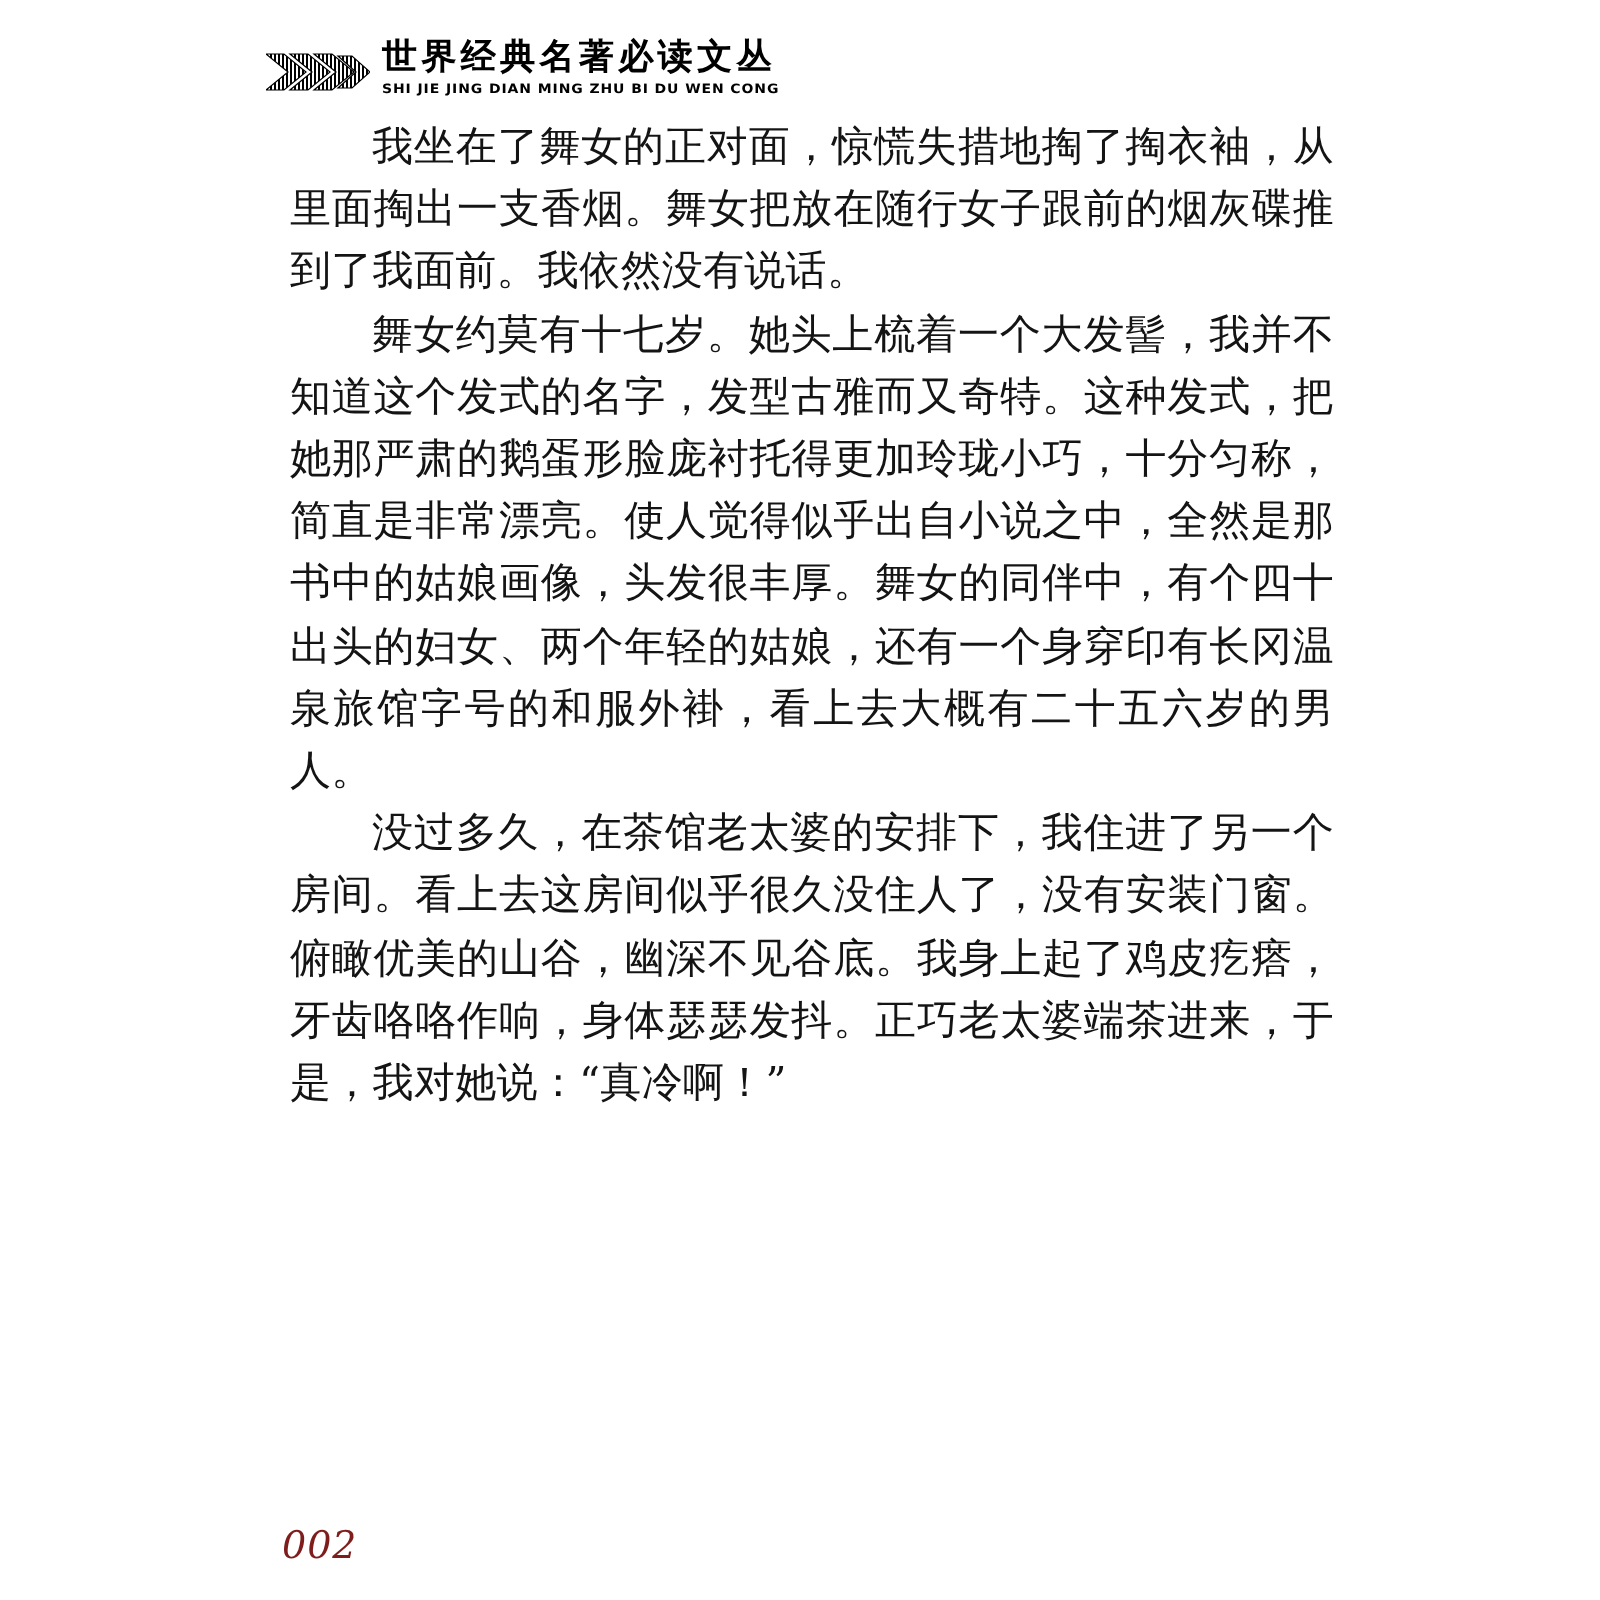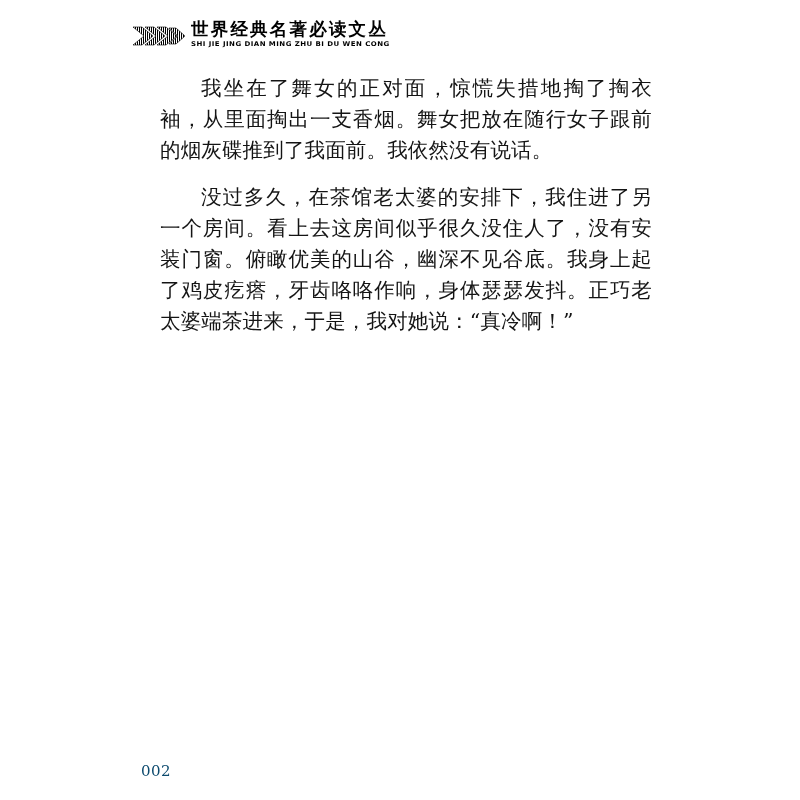--- a/index.html
+++ b/index.html
@@ -72,42 +72,43 @@
 
   
   .body-text {
     position: absolute;
     left: 145px;
     top: 58px;
     width: 522px;
   }
 
   .body-text p {
-    margin: 15px;
+    margin: 0;
     font-family: "DejaVu Serif", "Liberation Serif", serif;
     font-size: 20.5px;
     line-height: 31.2px;
     color: #141414;
     text-align: justify;
     text-align-last: left;
     text-justify: inter-character;
     text-indent: 41px;
     letter-spacing: 0.15px;
     word-break: break-all;
   }
 
   
   .folio {
     position: absolute;
     left: 141px;
     top: 762px;
     font-family: "DejaVu Serif", "Liberation Serif", serif;
-    font-size: 15px;
+    font-size: 19px;
     letter-spacing: 0.5px;
-    color: #0c4a6e;
+    color: #7f1d1d;
+    font-style: italic;
   }
 </style>
 </head>
 <body>
 
 <div class="page">
 
   <div class="series-header">
     <svg class="chevron-mark" viewBox="0 0 52 22" aria-hidden="true">
       <defs>
@@ -124,19 +125,20 @@
       </g>
     </svg>
     <div class="title-block">
       <div class="series-title-cn">世界经典名著必读文丛</div>
       <div class="series-title-pinyin">SHI JIE JING DIAN MING ZHU BI DU WEN CONG</div>
     </div>
   </div>
 
   <div class="body-text">
     <p>我坐在了舞女的正对面，惊慌失措地掏了掏衣袖，从里面掏出一支香烟。舞女把放在随行女子跟前的烟灰碟推到了我面前。我依然没有说话。</p>
+    <p>舞女约莫有十七岁。她头上梳着一个大发髻，我并不知道这个发式的名字，发型古雅而又奇特。这种发式，把她那严肃的鹅蛋形脸庞衬托得更加玲珑小巧，十分匀称，简直是非常漂亮。使人觉得似乎出自小说之中，全然是那书中的姑娘画像，头发很丰厚。舞女的同伴中，有个四十出头的妇女、两个年轻的姑娘，还有一个身穿印有长冈温泉旅馆字号的和服外褂，看上去大概有二十五六岁的男人。</p>
     <p>没过多久，在茶馆老太婆的安排下，我住进了另一个房间。看上去这房间似乎很久没住人了，没有安装门窗。俯瞰优美的山谷，幽深不见谷底。我身上起了鸡皮疙瘩，牙齿咯咯作响，身体瑟瑟发抖。正巧老太婆端茶进来，于是，我对她说：“真冷啊！”</p>
 
   </div>
 
   <div class="folio">002</div>
 
 </div>
 
 </body></html>

